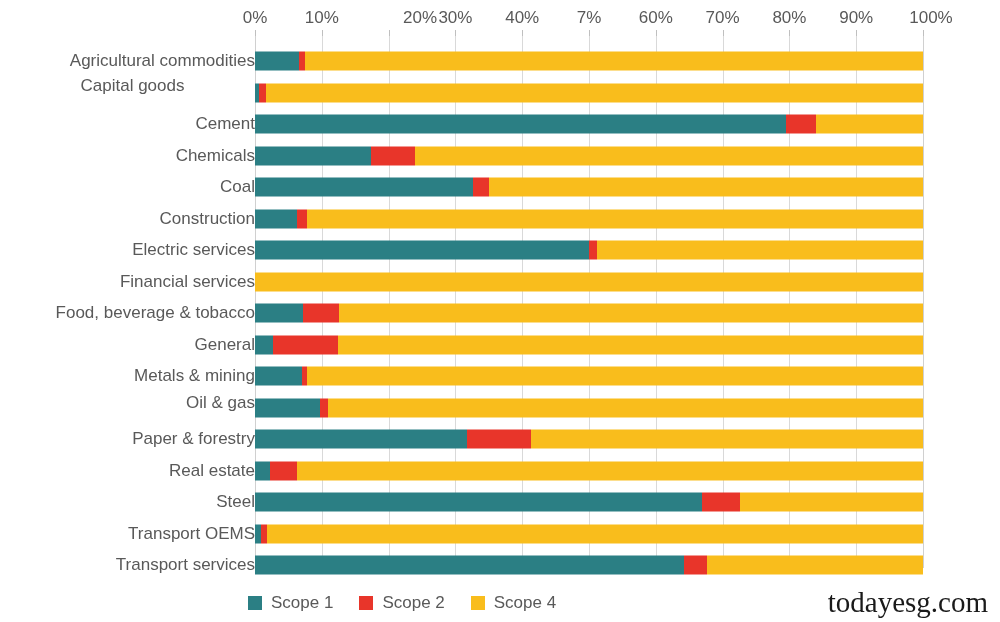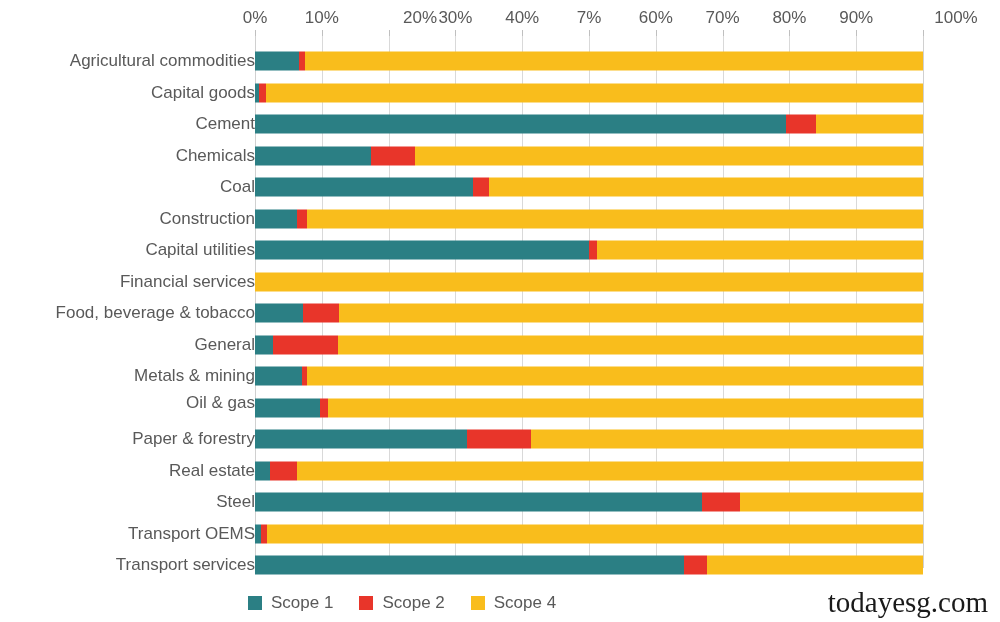--- a/index.html
+++ b/index.html
@@ -180,31 +180,31 @@
       <div class="ticklabel" style="left: 255px;">0%</div>
       <div class="ticklabel" style="left: 321.8px;">10%</div>
       <div class="ticklabel" style="left: 412px; margin-left: 8px;">20%</div>
       <div class="ticklabel" style="left: 455.4px;">30%</div>
       <div class="ticklabel" style="left: 522.2px;">40%</div>
       <div class="ticklabel" style="left: 589px;">7%</div>
       <div class="ticklabel" style="left: 655.8px;">60%</div>
       <div class="ticklabel" style="left: 722.6px;">70%</div>
       <div class="ticklabel" style="left: 789.4px;">80%</div>
       <div class="ticklabel" style="left: 856.2px; text-align: right;">90%</div>
-      <div class="ticklabel" style="left: 956px;">100%</div>
+      <div class="ticklabel" style="left: 931px;">100%</div>
     </div>
 
   <div class="cat-labels">
       <div class="cat-label" style="top: 25px;">Agricultural commodities</div>
-      <div class="cat-label" style="top: 57px;">Capital goods</div>
+      <div class="cat-label" style="top: 50px; text-align: center;">Capital goods</div>
       <div class="cat-label" style="top: 88px;">Cement</div>
       <div class="cat-label" style="top: 119.5px;">Chemicals</div>
       <div class="cat-label" style="top: 151px;">Coal</div>
       <div class="cat-label" style="top: 182.5px;">Construction</div>
-      <div class="cat-label" style="top: 214px;">Capital utilities</div>
+      <div class="cat-label" style="top: 214px;">Electric services</div>
       <div class="cat-label" style="top: 245.5px;">Financial services</div>
       <div class="cat-label" style="top: 277px;">Food, beverage &amp; tobacco</div>
       <div class="cat-label" style="top: 308.5px;">General</div>
       <div class="cat-label" style="top: 340px;">Metals &amp; mining</div>
       <div class="cat-label" style="top: 367px;">Oil &amp; gas</div>
       <div class="cat-label" style="top: 403px;">Paper &amp; forestry</div>
       <div class="cat-label" style="top: 434.5px; margin-left: 12px;">Real estate</div>
       <div class="cat-label" style="top: 466px;">Steel</div>
       <div class="cat-label" style="top: 497.5px;">Transport OEMS</div>
       <div class="cat-label" style="top: 529px;">Transport services</div>

